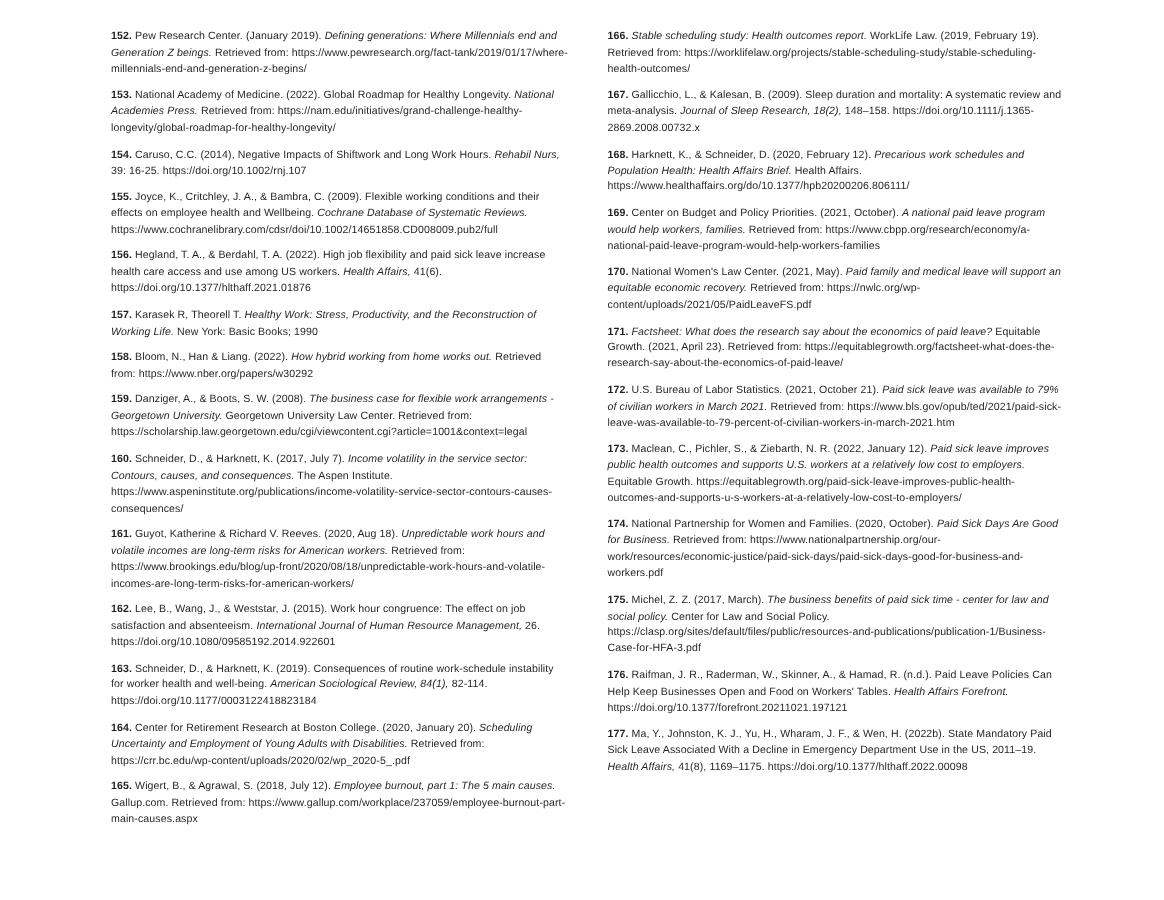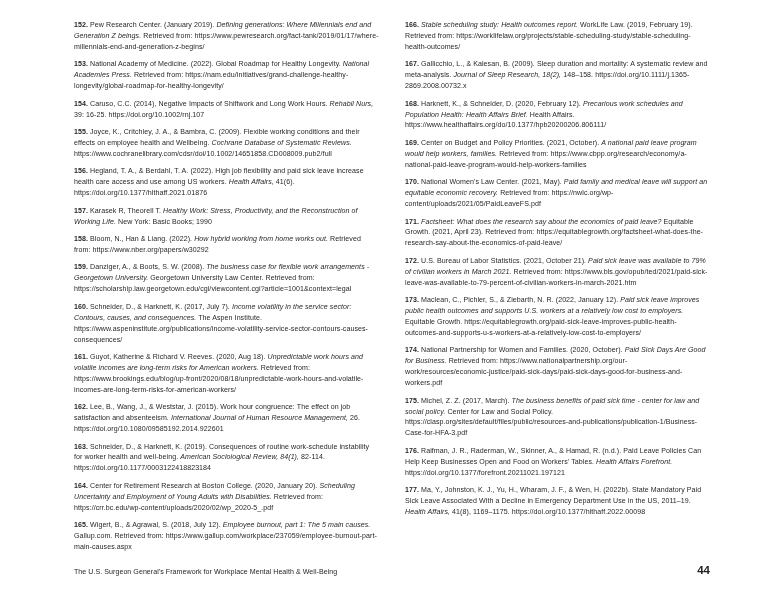--- a/index.html
+++ b/index.html
@@ -101,18 +101,14 @@
         <p class="ref"><span class="num">171.</span><span> </span><i>Factsheet: What does the research say about the economics of paid leave?</i><span> Equitable Growth. (2021, April 23). Retrieved from: https://equitablegrowth.org/factsheet-what-does-the-research-say-about-the-economics-of-paid-leave/</span></p>
         <p class="ref"><span class="num">172.</span><span> U.S. Bureau of Labor Statistics. (2021, October 21). </span><i>Paid sick leave was available to 79% of civilian workers in March 2021.</i><span> Retrieved from: https://www.bls.gov/opub/ted/2021/paid-sick-leave-was-available-to-79-percent-of-civilian-workers-in-march-2021.htm</span></p>
         <p class="ref"><span class="num">173.</span><span> Maclean, C., Pichler, S., &amp; Ziebarth, N. R. (2022, January 12). </span><i>Paid sick leave improves public health outcomes and supports U.S. workers at a relatively low cost to employers.</i><span> Equitable Growth. https://equitablegrowth.org/paid-sick-leave-improves-public-health-outcomes-and-supports-u-s-workers-at-a-relatively-low-cost-to-employers/</span></p>
         <p class="ref"><span class="num">174.</span><span> National Partnership for Women and Families. (2020, October). </span><i>Paid Sick Days Are Good for Business.</i><span> Retrieved from: https://www.nationalpartnership.org/our-work/resources/economic-justice/paid-sick-days/paid-sick-days-good-for-business-and-workers.pdf</span></p>
         <p class="ref"><span class="num">175.</span><span> Michel, Z. Z. (2017, March). </span><i>The business benefits of paid sick time - center for law and social policy.</i><span> Center for Law and Social Policy. https://clasp.org/sites/default/files/public/resources-and-publications/publication-1/Business-Case-for-HFA-3.pdf</span></p>
         <p class="ref"><span class="num">176.</span><span> Raifman, J. R., Raderman, W., Skinner, A., &amp; Hamad, R. (n.d.). Paid Leave Policies Can Help Keep Businesses Open and Food on Workers' Tables. </span><i>Health Affairs Forefront.</i><span> https://doi.org/10.1377/forefront.20211021.197121</span></p>
         <p class="ref"><span class="num">177.</span><span> Ma, Y., Johnston, K. J., Yu, H., Wharam, J. F., &amp; Wen, H. (2022b). State Mandatory Paid Sick Leave Associated With a Decline in Emergency Department Use in the US, 2011–19. </span><i>Health Affairs,</i><span> 41(8), 1169–1175. https://doi.org/10.1377/hlthaff.2022.00098</span></p>
       </div>
   </div>
 
-  <div class="footer">
-    <div class="footer-title">The U.S. Surgeon General's Framework for Workplace Mental Health &amp; Well-Being</div>
-    <div class="footer-pageno">44</div>
-  </div>
 
 </div>
 
 </body></html>

